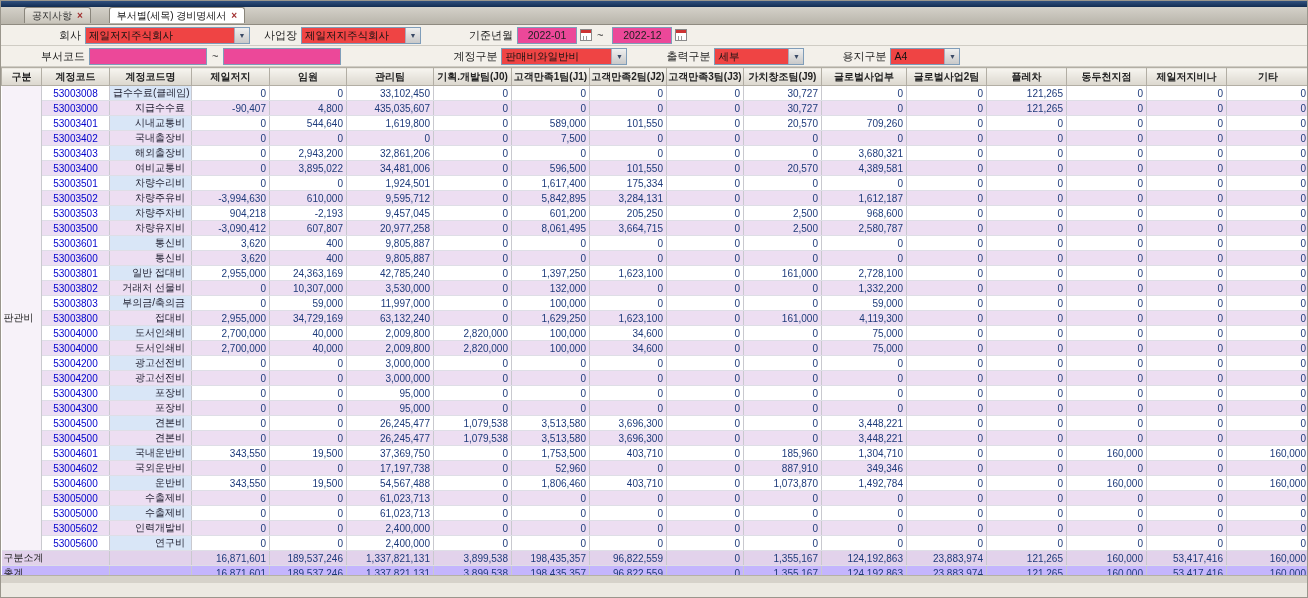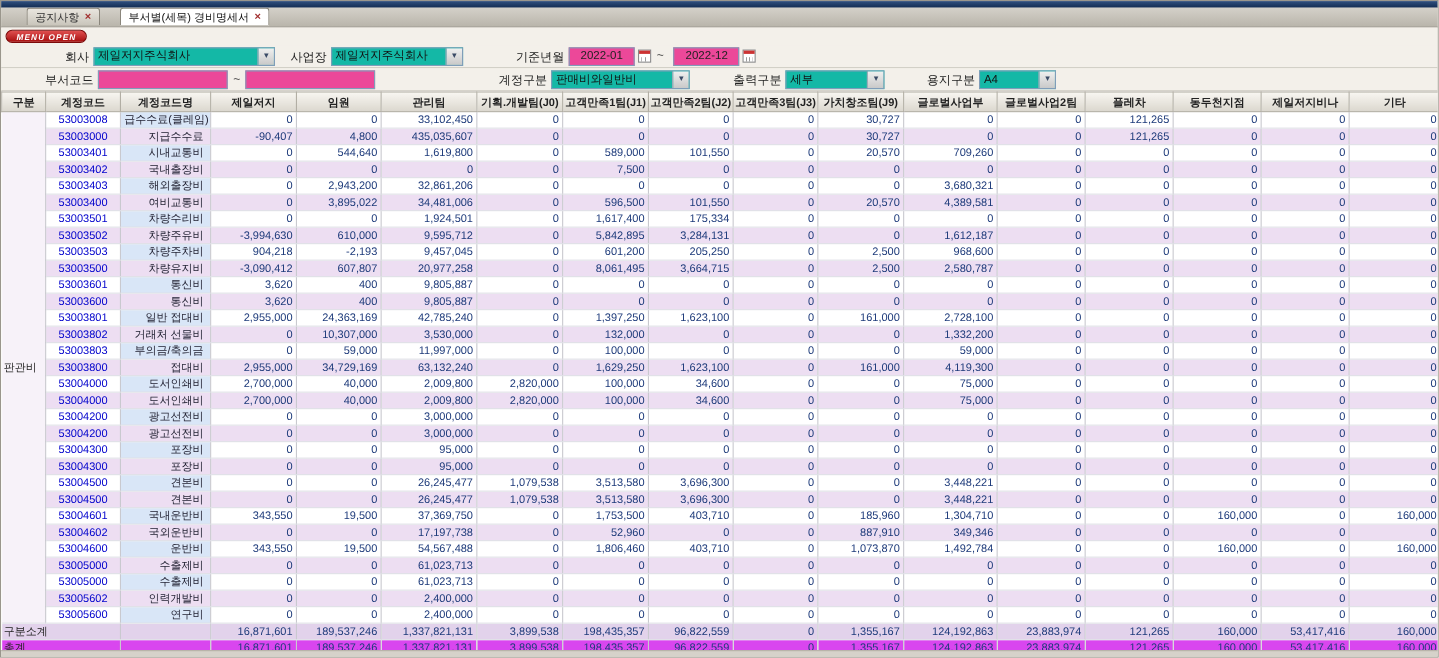--- a/index.html
+++ b/index.html
@@ -15,21 +15,21 @@
          background:linear-gradient(#e9e6df,#c9c5bb); white-space:nowrap; }
   .tab.active { background:#ffffff; color:#111; }
   .tab-close { color:#a23030; font-weight:bold; font-size:10px; line-height:1; }
 
   .menurow { height:16px; background:#f3f0ea; display:flex; align-items:center; padding-left:4px; }
   .menu-open-btn { background:linear-gradient(#e05050,#a80f0f); color:#fff; font-size:7.5px; font-weight:bold; font-style:italic;
                    letter-spacing:1px; padding:1px 9px; border-radius:7px; border:1px solid #7c0a0a; height:12px; line-height:9px; }
 
   .filter-row { height:21px; background:#f3f0ea; display:flex; align-items:center; border-bottom:1px solid #cfccc4; font-size:11px; color:#222; }
   .lbl { white-space:nowrap; }
-  .combo { display:flex; align-items:stretch; height:17px; border:1px solid #7f9db9; background:#14b8a6; margin-left:4px; }
+  .combo { display:flex; align-items:stretch; height:17px; border:1px solid #7f9db9; background:#ef4444; margin-left:4px; }
   .combo-text { flex:1; font-size:10.5px; line-height:15px; padding:0 3px; overflow:hidden; white-space:nowrap; color:#111; }
   .combo-arrow { width:15px; background:linear-gradient(#efefef,#c9c9c9); border-left:1px solid #aab; color:#3a4a66; font-size:7px; display:flex; align-items:center; justify-content:center; }
   .txt { height:17px; border:1px solid #7f9db9; background:#ec4899; font-size:10.5px; padding:0 3px; font-family:inherit; color:#222; }
   .date { width:60px; text-align:center; margin-left:4px; }
   .tilde { margin:0 5px; color:#333; }
   .cal-icon { width:12px; height:12px; border:1px solid #8a8a8a; background:#fff; display:inline-block; position:relative; margin-left:3px; flex:none; }
   .cal-icon::before { content:""; position:absolute; top:0; left:0; right:0; height:3px; background:#cc3333; }
   .cal-icon::after { content:""; position:absolute; left:2px; right:2px; top:6px; height:4px;
                      background:repeating-linear-gradient(to right,#9a9a9a 0 1px,transparent 1px 3px); }
 
@@ -39,21 +39,21 @@
              height:18px; padding:0 1px; white-space:nowrap; overflow:hidden; }
   .grid td { border-right:1px solid #c9c9cf; border-bottom:1px solid #dedee6; font-size:10px; padding:0 3px;
              white-space:nowrap; overflow:hidden; background:#fff; }
   .grid td.num { text-align:right; color:#1d3a7a; }
   .grid td.code { text-align:center; color:#0000cc; }
   .grid td.name { text-align:right; background:#d9e6f7; color:#223; padding-right:6px; }
   .grid tr.stripe td { background:#eddef2; }
   .grid td.group-cell { background:#f7f2f9; vertical-align:middle; text-align:left; padding-left:2px; color:#222; }
   .grid tr.subtotal td { background:#e2d2eb; }
   .grid tr.subtotal td.rowlabel { text-align:left; color:#222; padding-left:2px; }
-  .grid tr.total td { background:#d946ef; }
+  .grid tr.total td { background:#c4b5fd; }
   .grid tr.total td.rowlabel { text-align:left; color:#222; padding-left:2px; }
 
   .bottom-strip { height:8px; background:#d6d2ca; border-top:1px solid #b5b1a7; }
 
   .ml58{margin-left:58px}.ml14{margin-left:14px}.ml48{margin-left:48px}
   .ml40{margin-left:40px}.ml112{margin-left:112px}.ml34{margin-left:39px}.ml54{margin-left:38px}
   .w165{width:165px}.w120{width:120px}.w118{width:118px}.w126{width:126px}.w90{width:90px}.w70{width:70px}
 </style>
 </head>
 <body>
@@ -66,23 +66,20 @@
     <div class="tab">
       <span>공지사항</span>
       <span class="tab-close">×</span>
     </div>
     <div class="tab active">
       <span>부서별(세목) 경비명세서</span>
       <span class="tab-close">×</span>
     </div>
   </div>
 
-  <div class="menurow">
-    <div class="menu-open-btn">MENU OPEN</div>
-  </div>
 
   <div class="filter-row">
     <span class="lbl ml58">회사</span>
     <div class="combo w165">
       <span class="combo-text">제일저지주식회사</span>
       <span class="combo-arrow">▼</span>
     </div>
     <span class="lbl ml14">사업장</span>
     <div class="combo w120">
       <span class="combo-text">제일저지주식회사</span>

